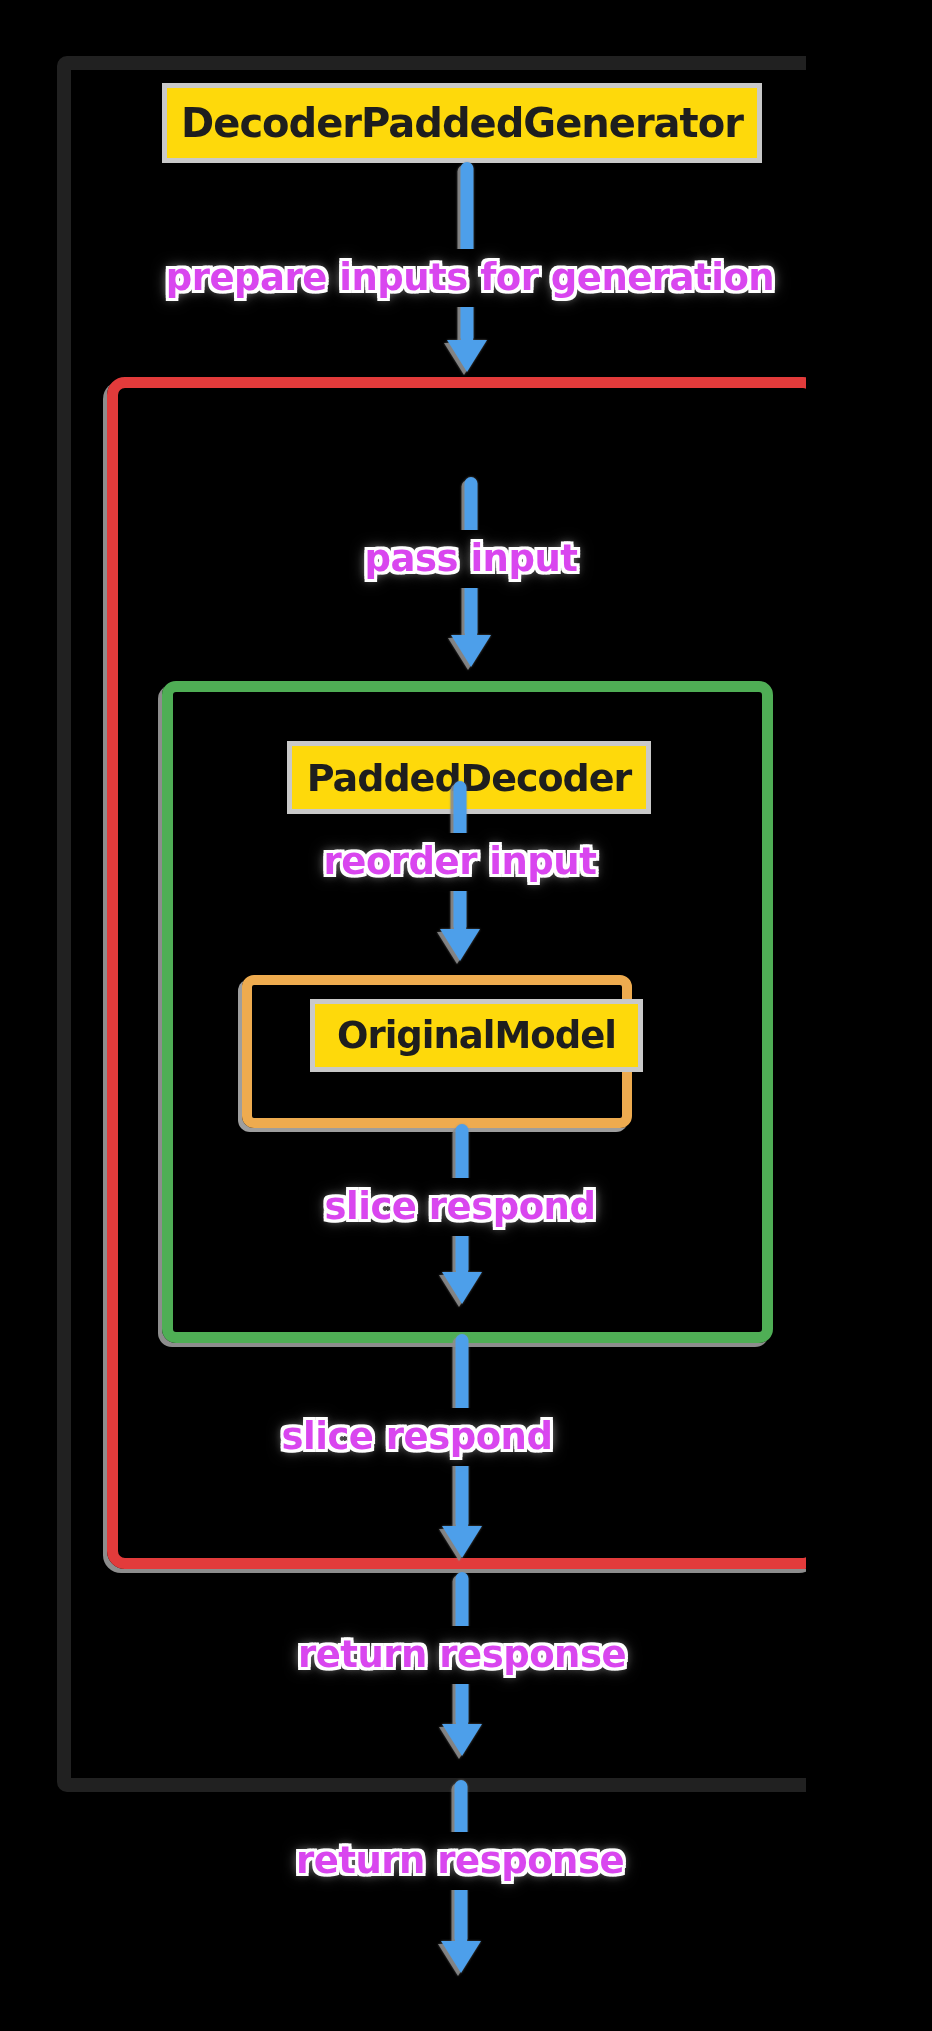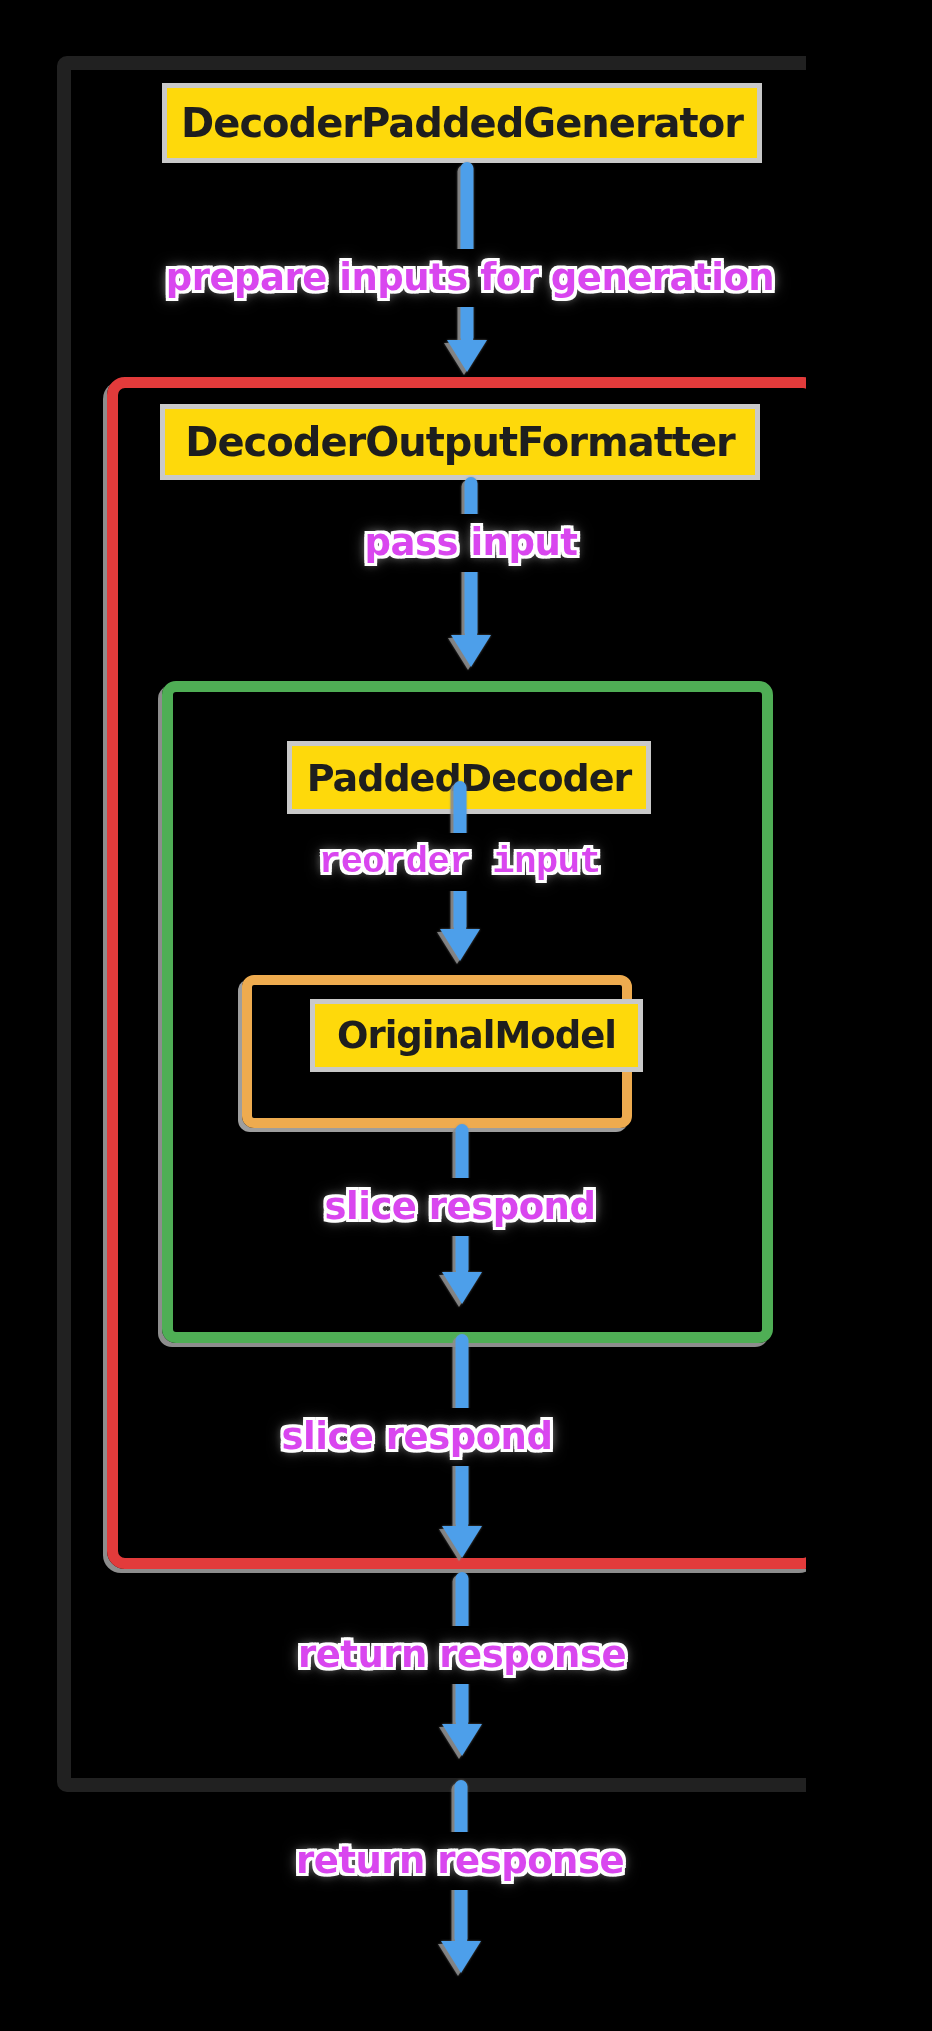--- a/index.html
+++ b/index.html
@@ -37,22 +37,22 @@
   .flow-label .txt{
     display:inline-block;background:#000;padding:2px 10px;border-radius:6px;
     color:#d946ef;font-size:37px;font-weight:700;letter-spacing:-0.5px;line-height:54px;white-space:nowrap;
     text-shadow:
       3px 0 0 #fff,-3px 0 0 #fff,0 3px 0 #fff,0 -3px 0 #fff,
       2px 2px 0 #fff,-2px 2px 0 #fff,2px -2px 0 #fff,-2px -2px 0 #fff,
       3px 3px 0 #fff,-3px 3px 0 #fff,3px -3px 0 #fff,-3px -3px 0 #fff,
       0 0 10px #9a9a9a,0 0 16px #8d8d8d;
   }
   .l1{left:50px;top:249px;}
-  .l2{left:51px;top:514px;}
-  .l3{left:40px;top:833px;font-family:Liberation Mono, monospace;}
+  .l2{left:51px;top:530px;}
+  .l3{left:40px;top:833px;}
   .l4{left:40px;top:1178px;text-decoration:underline;}
   .l5{left:-3px;top:1408px;}
   .l6{left:42px;top:1626px;}
   .l7{left:40px;top:1832px;}
 
   .a1{left:446px;top:162px;height:210px;}
   .a2{left:450px;top:477px;height:190px;}
   .a3{left:439px;top:781px;height:180px;}
   .a4{left:441px;top:1124px;height:180px;}
   .a5{left:441px;top:1334px;height:224px;}
@@ -64,23 +64,20 @@
 
 <div class="canvas">
 
   <div class="box outer"></div>
   <div class="box red"></div>
   <div class="box green"></div>
   <div class="box orange"></div>
 
   <div class="chip chip1">
     <span>DecoderPaddedGenerator</span>
-  </div>
-  <div class="chip chip2">
-    <span>DecoderOutputFormatter</span>
   </div>
   <div class="chip chip3">
     <span>PaddedDecoder</span>
   </div>
   <div class="chip chip4">
     <span>OriginalModel</span>
   </div>
 
   <div class="arrow a1">
     <div class="shaft"></div>

